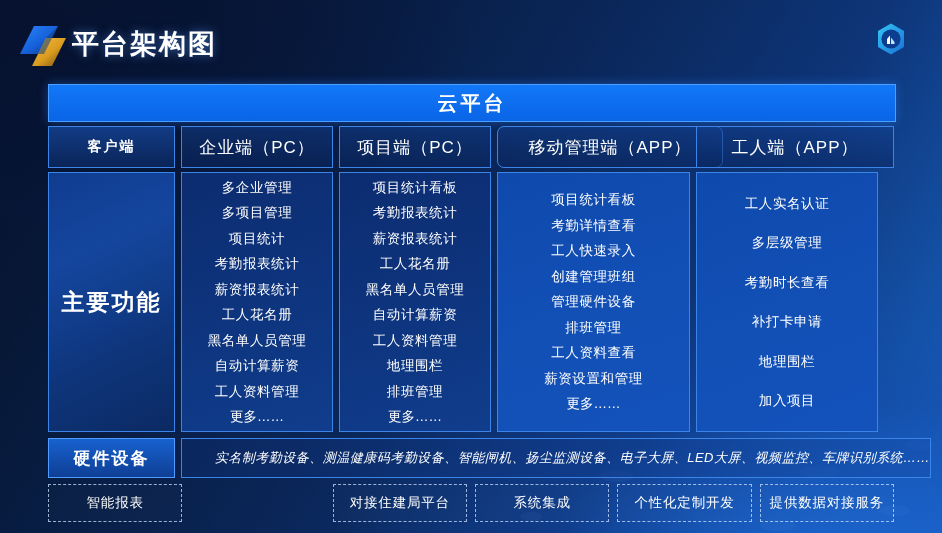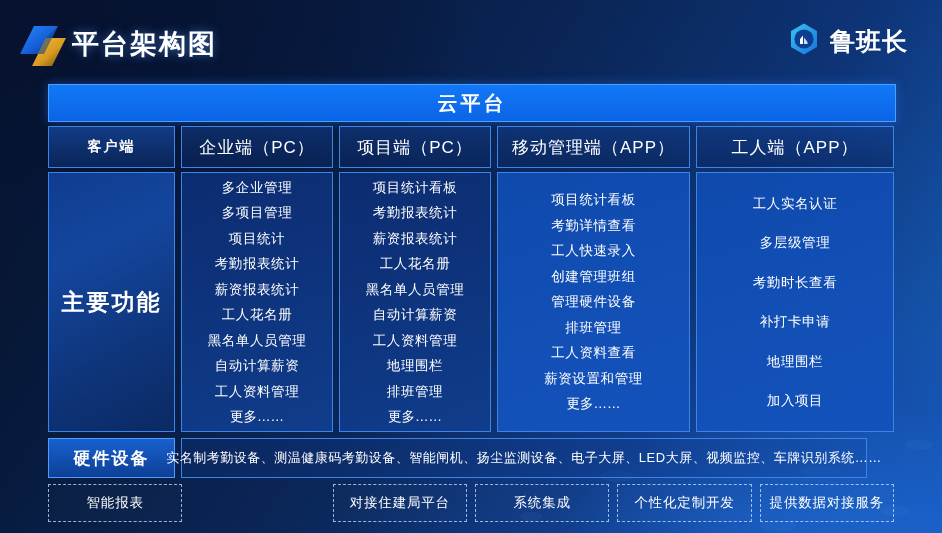--- a/index.html
+++ b/index.html
@@ -165,27 +165,28 @@
     width: 127px; height: 40px;
     box-sizing: border-box;
     border: 1px solid #4f9bff;
     background: linear-gradient(180deg, #1761cf 0%, #0e3f96 100%);
     display: flex; align-items: center; justify-content: center;
     font-size: 17px; font-weight: bold; color: #ffffff; letter-spacing: 2px;
   }
   .hw-content {
     position: absolute;
     left: 133px; top: 0;
-    width: 686px; height: 40px;
+    width: 750px; height: 40px;
     box-sizing: border-box;
     border: 1px solid #3b84e8;
     background: linear-gradient(90deg, rgba(12,44,110,0.55) 0%, rgba(20,76,170,0.45) 100%);
-    display: flex; align-items: center; justify-content: center;
+    display: flex; align-items: center; justify-content: flex-end;
     font-size: 13px; color: #ffffff; letter-spacing: 0.5px;
     white-space: nowrap;
+    font-style: italic;
   }
 
   
   .row-bottom {
     position: absolute;
     left: 48px; top: 484px;
     width: 846px; height: 38px;
   }
   .dash-box {
     position: absolute;
@@ -244,39 +245,38 @@
               <stop offset="0%" stop-color="#34c8f5"></stop>
               <stop offset="100%" stop-color="#1a6fd8"></stop>
             </linearGradient>
           </defs>
           <polygon points="17,1.5 30,9 30,25 17,32.5 4,25 4,9" fill="url(#gHex)"></polygon>
           <circle cx="17" cy="17" r="9.6" fill="#0c3d8e"></circle>
           <path d="M13 22 L13 17 L16 13.5 L16 22 Z" fill="#ffffff"></path>
           <path d="M17 22 L17 15.5 L20.5 20 L20.5 22 Z" fill="#bfe2ff"></path>
         </svg>
       </span>
-      <span class="brand-name">鲁班长</span>
     </div>
   </div>
 
   <div class="cloud-bar">
     <span>云平台</span>
   </div>
 
   <div class="row-head">
     <div class="cell head-cell label-cell" style="left:0px;width:127px;">
       <span>客户端</span>
     </div>
     <div class="cell head-cell" style="left:133px;width:152px;">
       <span>企业端（PC）</span>
     </div>
     <div class="cell head-cell" style="left:291px;width:152px;">
       <span>项目端（PC）</span>
     </div>
-    <div class="cell head-cell" style="left:449px;width:193px;">
+    <div class="cell head-cell" style="left:449px;width:226px;border-radius:7px;">
       <span>移动管理端（APP）</span>
     </div>
     <div class="cell head-cell" style="left:648px;width:198px;">
       <span>工人端（APP）</span>
     </div>
   </div>
 
   <div class="row-body">
 
     <div class="cell body-cell side-label" style="left:0px;width:127px;">
@@ -314,21 +314,21 @@
         <div class="feature">考勤详情查看</div>
         <div class="feature">工人快速录入</div>
         <div class="feature">创建管理班组</div>
         <div class="feature">管理硬件设备</div>
         <div class="feature">排班管理</div>
         <div class="feature">工人资料查看</div>
         <div class="feature">薪资设置和管理</div>
         <div class="feature more">更多……</div>
       </div>
 
-    <div class="cell body-cell col-bright" style="left:648px;width:198px;gap:14px;">
+    <div class="cell body-cell col-bright" style="left:648px;width:182px;gap:14px;">
         <div class="feature">工人实名认证</div>
         <div class="feature">多层级管理</div>
         <div class="feature">考勤时长查看</div>
         <div class="feature">补打卡申请</div>
         <div class="feature">地理围栏</div>
         <div class="feature">加入项目</div>
       </div>
   </div>
 
   <div class="row-hw">

